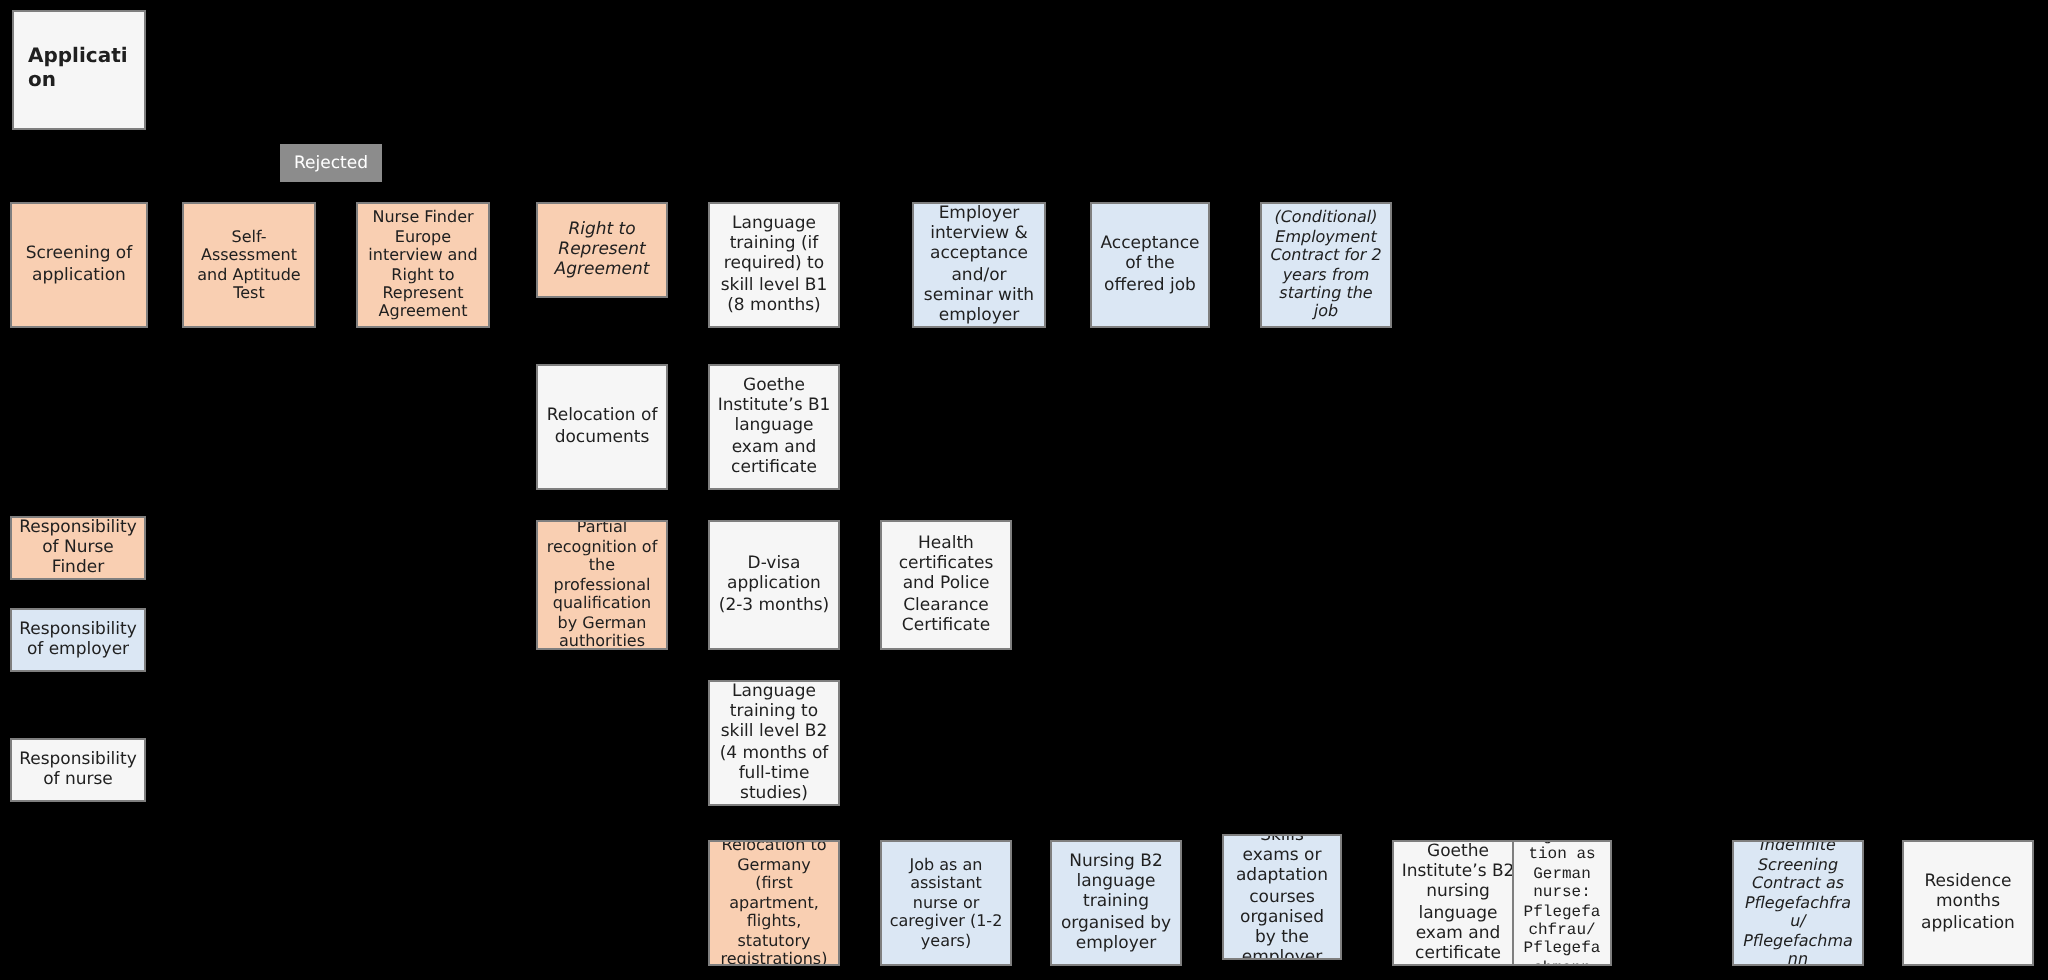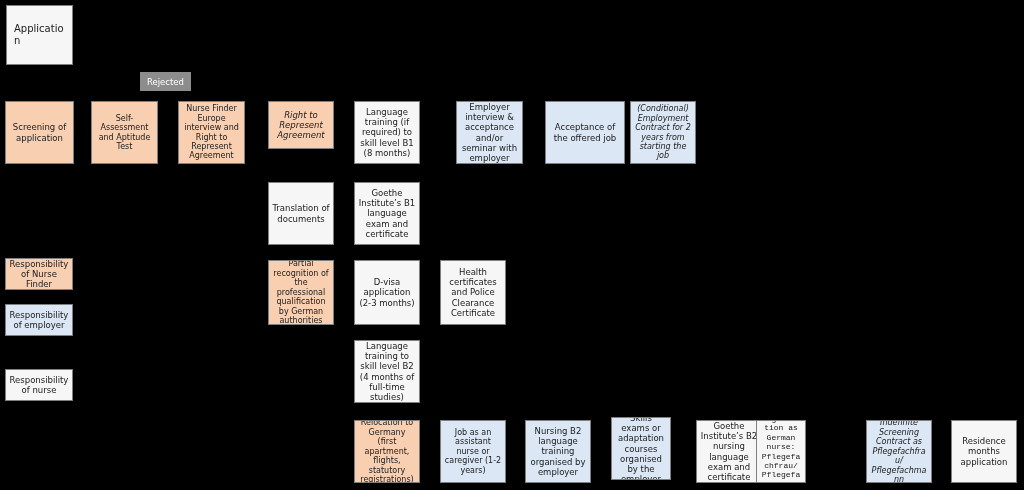--- a/index.html
+++ b/index.html
@@ -37,21 +37,21 @@
     width: 100%;
   }
   .t-nurse   { background: #f6f6f6; }
   .t-finder  { background: #f9cfb2; }
   .t-employer{ background: #dbe7f4; }
 
   .fs-8  { font-size: 8px; }
   .fs-85 { font-size: 8.5px; }
   .fs-10 { font-size: 10px; }
 
-  .bold   { font-weight: normal; }
+  .bold   { font-weight: bold; }
   .italic { font-style: italic; }
 
   .app-title {
     justify-content: flex-start;
     text-align: left;
     padding-left: 7px;
   }
 
   .badge {
     position: absolute;
@@ -109,30 +109,30 @@
   </div>
 
   <div class="node t-nurse fs-85" style="left:354px; top:101px; width:66px; height:63px;">
     <span>Language training (if required) to skill level B1 (8 months)</span>
   </div>
 
   <div class="node t-employer fs-85" style="left:456px; top:101px; width:67px; height:63px;">
     <span>Employer interview &amp; acceptance and/or seminar with employer</span>
   </div>
 
-  <div class="node t-employer fs-85" style="left:545px; top:101px; width:80px; height:63px;align-items:center;">
+  <div class="node t-employer fs-85" style="left:545px; top:101px; width:60px; height:63px;align-items:center;">
     <span>Acceptance of the offered job</span>
   </div>
 
   <div class="node t-employer fs-8 italic" style="left:630px; top:101px; width:66px; height:63px;">
     <span>(Conditional) Employment Contract for 2 years from starting the job</span>
   </div>
 
   <div class="node t-nurse fs-85" style="left:268px; top:182px; width:66px; height:63px;">
-    <span>Translation of documents</span>
+    <span>Relocation of documents</span>
   </div>
 
   <div class="node t-nurse fs-85" style="left:354px; top:182px; width:66px; height:63px;">
     <span>Goethe Institute’s B1 language exam and certificate</span>
   </div>
 
   <div class="node t-finder fs-8" style="left:268px; top:260px; width:66px; height:65px;">
     <span>Partial recognition of the professional qualification by German authorities</span>
   </div>
 

